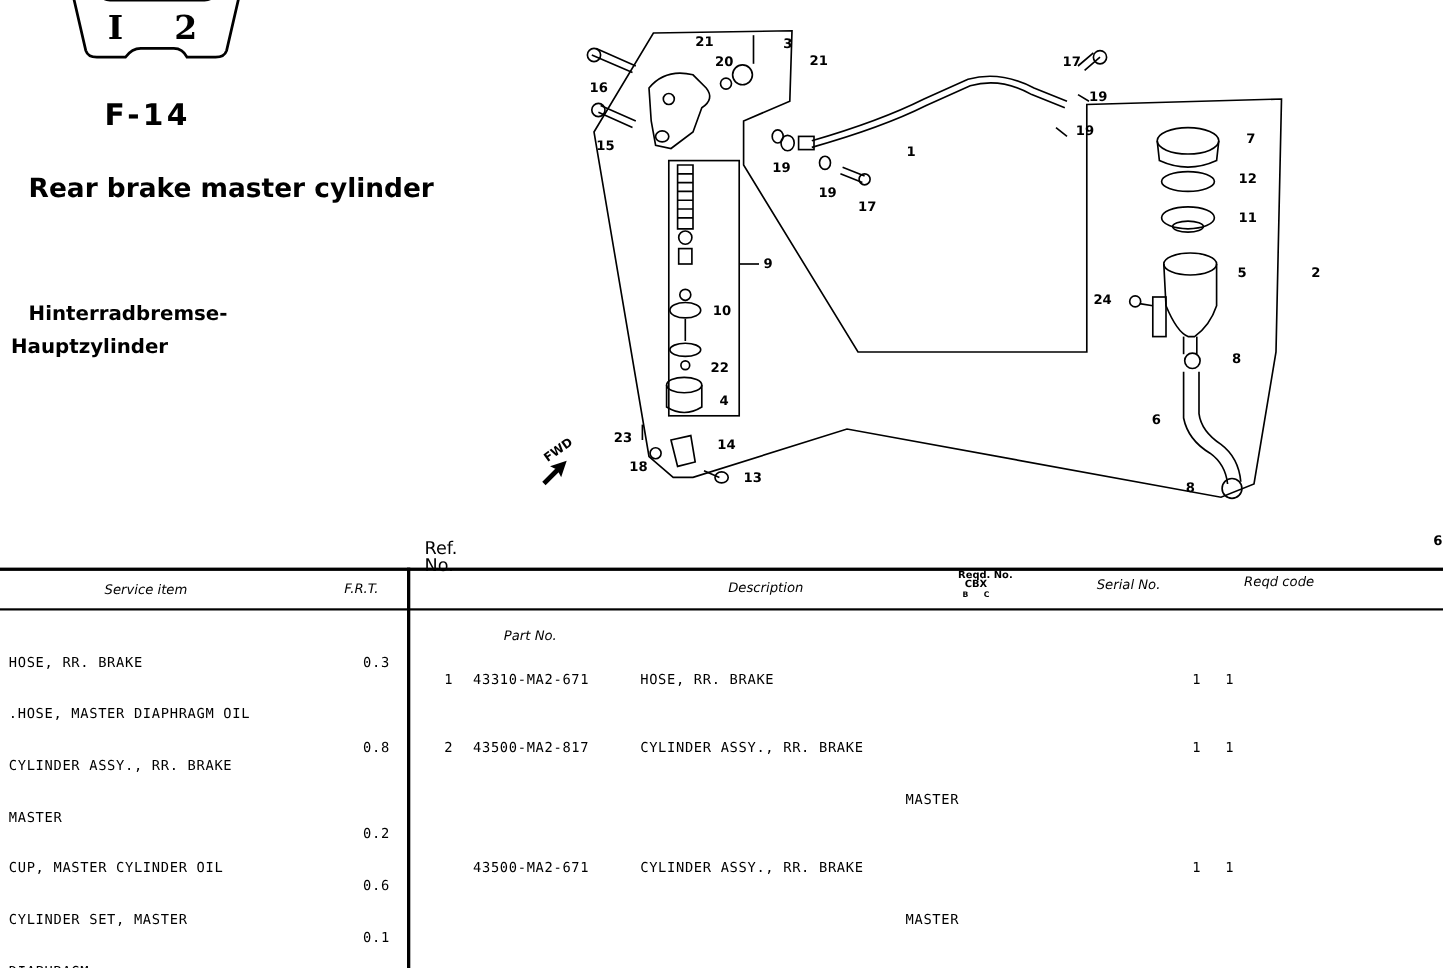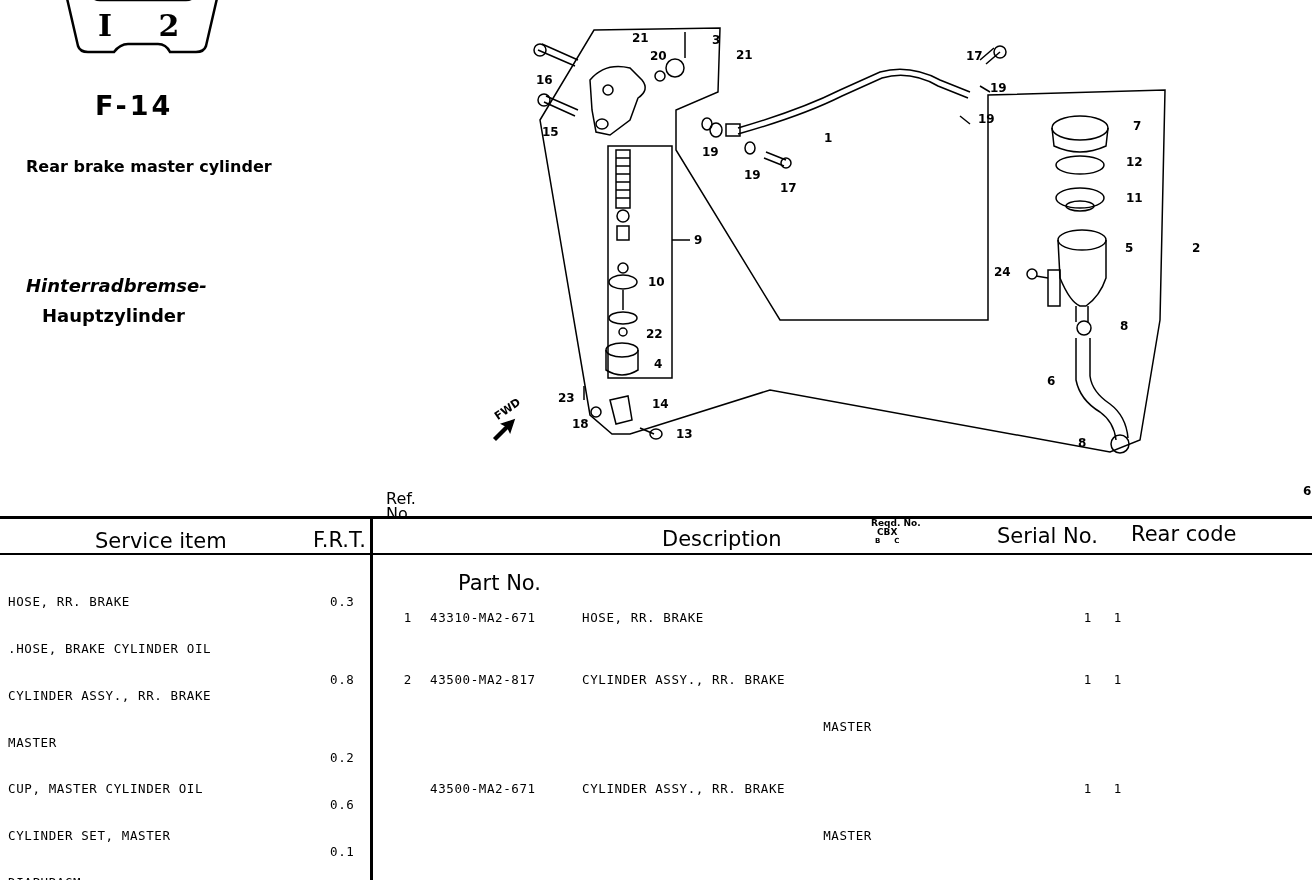--- a/index.html
+++ b/index.html
@@ -3,35 +3,35 @@
 <meta charset="utf-8">
 <style>
   html, body { margin: 0; padding: 0; background: #ffffff; }
   body { width: 1312px; height: 880px; position: relative; overflow: hidden; color: #000; font-family: "DejaVu Sans", sans-serif; }
   .abs { position: absolute; }
 
   
   #badge { left: 62px; top: -6px; width: 160px; height: 66px; }
   #badge-text { left: 98px; top: 8px; font-family: "DejaVu Serif", serif; font-weight: bold; font-size: 30px; letter-spacing: 18px; }
   #fig-code { left: 95px; top: 90px; font-weight: bold; font-size: 27px; letter-spacing: 3px; }
-  #title-en { left: 26px; top: 157px; font-weight: bold; font-size: 16px; }
-  #title-de1 { left: 26px; top: 275px; font-weight: bold; font-size: 18px; font-style: italic; }
-  #title-de2 { left: 42px; top: 305px; font-weight: bold; font-size: 18px; }
+  #title-en { left: 26px; top: 157px; font-weight: bold; font-size: 24px; }
+  #title-de1 { left: 26px; top: 275px; font-weight: bold; font-size: 18px; }
+  #title-de2 { left: 10px; top: 305px; font-weight: bold; font-size: 18px; }
 
   
   #diagram { left: 480px; top: 20px; width: 760px; height: 470px; }
   .callout { font-family: "DejaVu Sans", sans-serif; font-weight: bold; font-size: 12px; fill: #000; }
   #fwd-label { left: 492px; top: 412px; transform: rotate(-35deg); transform-origin: left top; font-weight: bold; font-size: 11px; }
   #page-number { left: 1303px; top: 484px; font-weight: bold; font-size: 12px; }
 
   
   #table-top-rule { left: 0; top: 516px; width: 1312px; height: 3px; background: #000; }
   #table-head-rule { left: 0; top: 553px; width: 1312px; height: 2px; background: #000; }
   #vrule-left { left: 370px; top: 516px; width: 3px; height: 364px; background: #000; }
-  .th { font-size: 21px; }
+  .th { font-size: 12px; font-style: italic; }
   .th-small { font-size: 16px; line-height: 15px; }
   .mono { font-family: "DejaVu Sans Mono", monospace; font-size: 12.5px; line-height: 15.6px; white-space: pre; letter-spacing: 0.6px; }
   #svc-list { left: 8px; top: 563px; }
   #svc-frt { left: 330px; top: 563px; text-align: left; }
   #parts-list { left: 380px; top: 563px; }
   .prow { display: flex; height: 15.6px; }
   .c-ref { width: 32px; text-align: right; }
   .c-part { width: 152px; padding-left: 18px; }
   .c-desc { width: 290px; }
   .c-b { width: 30px; text-align: right; padding-left: 213px; }
@@ -175,25 +175,25 @@
 <div class="abs th" style="left:662px; top:527px;">Description</div>
 <div class="abs" style="left:871px; top:519px; font-size:9px; font-weight:bold; line-height:9px;">
   <div>Reqd. No.</div>
   <div style="padding-left:6px;">CBX</div>
   <div style="display:flex; gap:14px; padding-left:4px; font-size:7px;">
     <span>B</span>
     <span>C</span>
   </div>
 </div>
 <div class="abs th" style="left:997px; top:524px;">Serial No.</div>
-<div class="abs th" style="left:1131px; top:522px;">Rear code</div>
+<div class="abs th" style="left:1131px; top:522px;">Reqd code</div>
 
 <div class="abs mono" id="svc-list">
   <div>HOSE, RR. BRAKE</div>
-  <div>.HOSE, BRAKE CYLINDER OIL</div>
+  <div>.HOSE, MASTER DIAPHRAGM OIL</div>
   <div>CYLINDER ASSY., RR. BRAKE</div>
   <div>MASTER</div>
   <div>CUP, MASTER CYLINDER OIL</div>
   <div>CYLINDER SET, MASTER</div>
   <div>DIAPHRAGM</div>
 </div>
 <div class="abs mono" id="svc-frt">
   <div>0.3</div>
   <div></div>
   <div>0.8</div>

